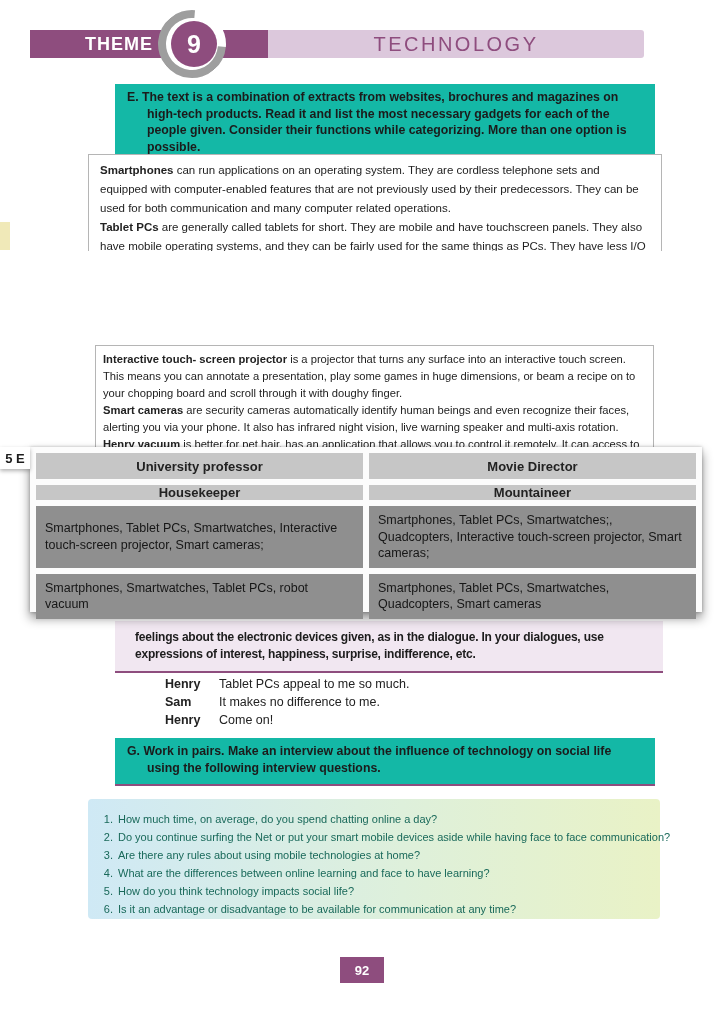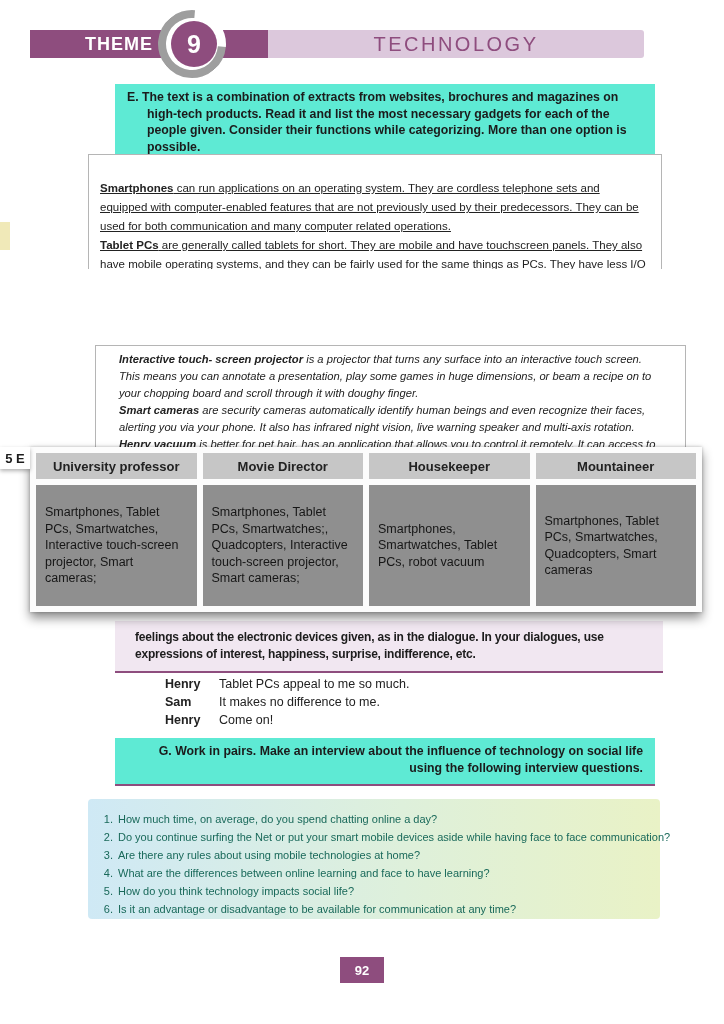--- a/index.html
+++ b/index.html
@@ -15,46 +15,46 @@
   .bar-right { position:absolute; left:268px; top:30px; width:376px; height:28px; background:#dcc8dc; border-radius:0 3px 3px 0; }
   .page-title { color:#8e4d7e; font-size:20px; letter-spacing:2.5px; line-height:28px; text-align:center; }
   .ring { position:absolute; left:158px; top:10px; width:52px; height:52px; border-radius:50%;
           border:8px solid #9e9e9e; border-right-color:transparent; transform:rotate(-40deg);
           background:#fff; z-index:2; }
   .num-circle { position:absolute; left:171px; top:21px; width:46px; height:46px; border-radius:50%;
           background:#8e4d7e; z-index:3; color:#fff; font-weight:bold; font-size:25px;
           display:flex; align-items:center; justify-content:center; }
 
   
-  .ex-box { position:absolute; background:#5eead4; padding:5px 12px; font-weight:bold;
+  .ex-box { position:absolute; background:#14b8a6; padding:5px 12px; font-weight:bold;
             font-size:12.3px; line-height:16.5px; color:#1b1b1b; }
   .ex-box p { margin:0; padding-left:20px; text-indent:-20px; }
   #ex-e { left:115px; top:84px; width:516px; }
-  #ex-g { left:115px; top:738px; width:516px; border-bottom:2px solid #8e4d7e; padding-bottom:8px;text-align:right; }
+  #ex-g { left:115px; top:738px; width:516px; border-bottom:2px solid #8e4d7e; padding-bottom:8px; }
 
   
   .read { position:absolute; background:#fff; border:1px solid #b5b5b5; border-bottom:none;
           font-size:11.5px; color:#222; }
   .read p { margin:0; }
-  #read1 { left:88px; top:154px; width:550px; height:90px; padding:24px 11px 0; overflow:hidden; line-height:19px;text-decoration:underline; }
-  #read2 { left:95px; top:345px; width:543px; padding:5px 23px 40px; line-height:17px; font-size:11.2px;font-style:italic; }
+  #read1 { left:88px; top:154px; width:550px; height:90px; padding:6px 11px 0; overflow:hidden; line-height:19px; }
+  #read2 { left:95px; top:345px; width:543px; padding:5px 7px 40px; line-height:17px; font-size:11.2px; }
   .lead { font-weight:bold; }
 
   #tab-yellow { position:absolute; left:0; top:222px; width:10px; height:28px; background:#f0e9b8; }
 
   
   #ex-f { position:absolute; left:115px; top:621px; width:516px; background:#f1e7f1;
           border-bottom:2px solid #8e4d7e; padding:8px 12px 8px 20px; font-weight:bold;
           font-size:12px; letter-spacing:-0.2px; line-height:17px; z-index:2; white-space:nowrap; }
 
   
   #answer-table { position:absolute; left:30px; top:447px; width:672px; height:165px; box-sizing:border-box;
           background:#fcfcfc; padding:6px; z-index:5;
           box-shadow:0 6px 10px rgba(0,0,0,0.45), 0 0 3px rgba(0,0,0,0.25);
-          display:grid; grid-template-columns:repeat(4,1fr); grid-template-rows:26px 1fr; gap:6px; }
+          display:grid; grid-template-columns:repeat(2,1fr); grid-template-rows:26px 1fr; gap:6px; }
   .th { background:#c6c6c6; display:flex; align-items:center; justify-content:center;
         font-weight:bold; font-size:13px; color:#222; }
   .td { background:#8f8f8f; padding:6px 9px; font-size:12.5px; line-height:16.5px; color:#161616;
         display:flex; align-items:center; }
   #table-label { position:absolute; left:0; top:447px; width:30px; height:22px; background:#fff; z-index:6;
         font-weight:bold; font-size:13px; display:flex; align-items:center; justify-content:center;
         box-shadow:0 2px 4px rgba(0,0,0,0.3); }
 
   
   #dialogue { position:absolute; left:165px; top:658px; font-size:12.5px; color:#222; }

